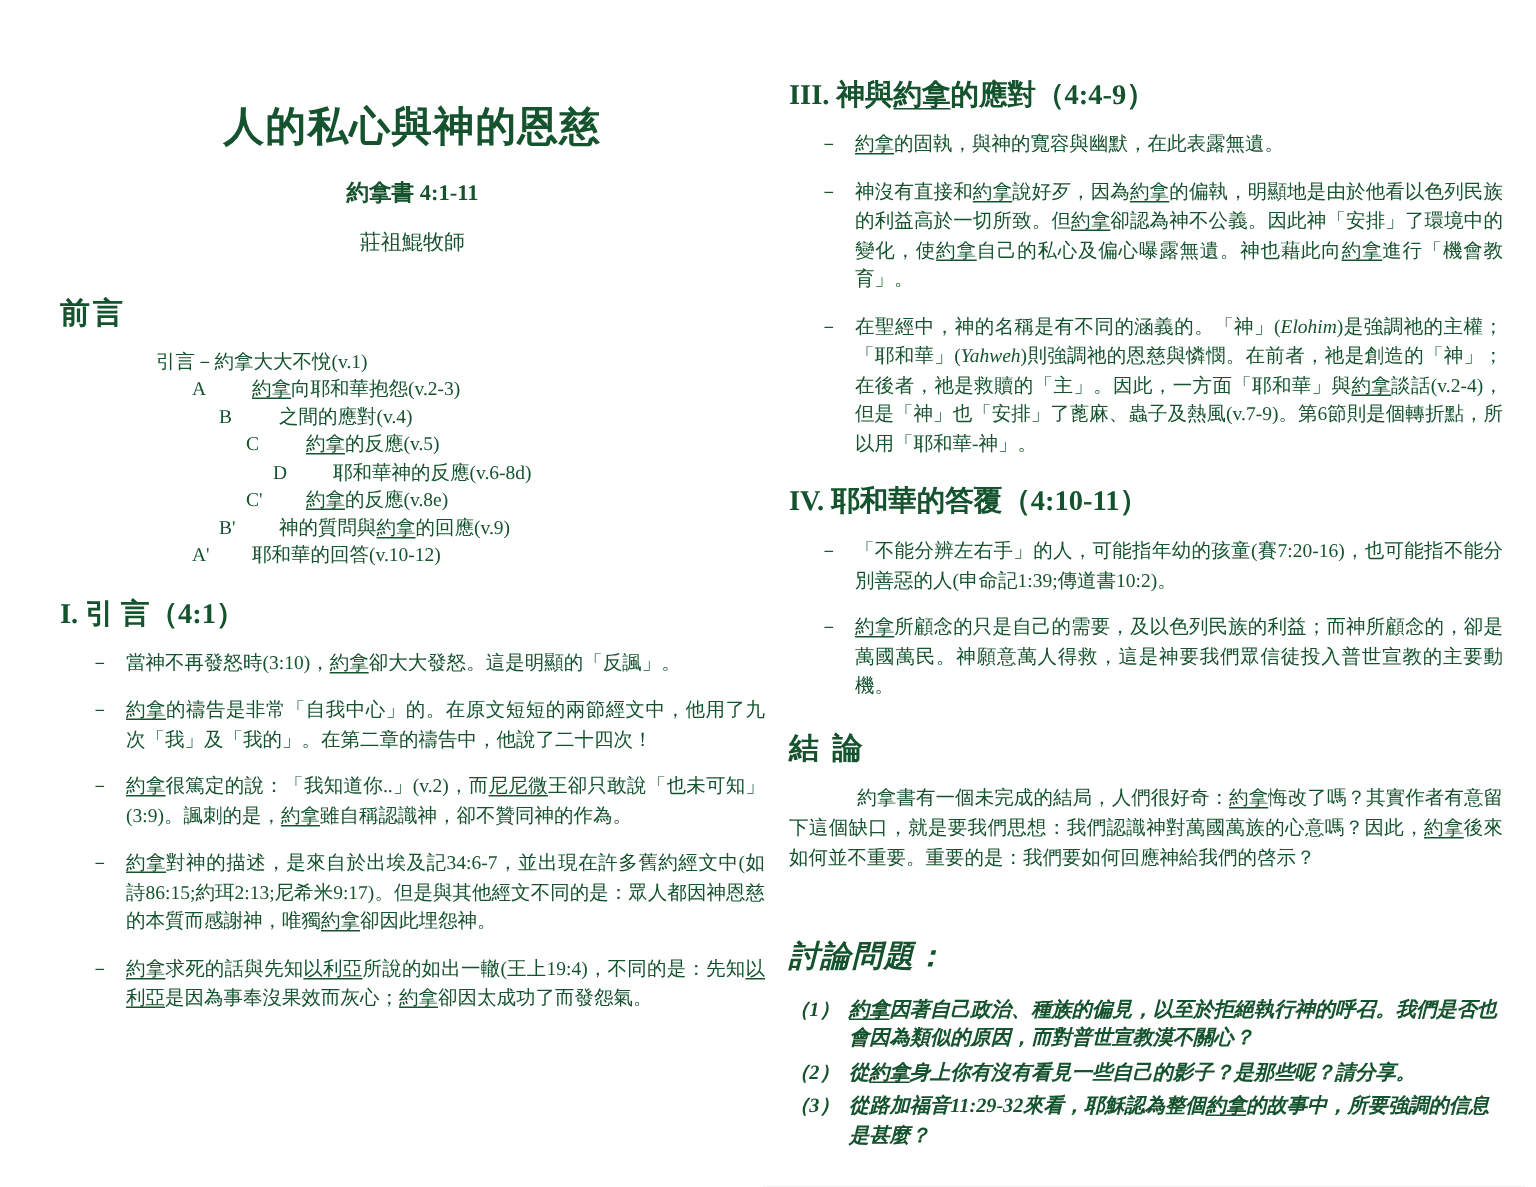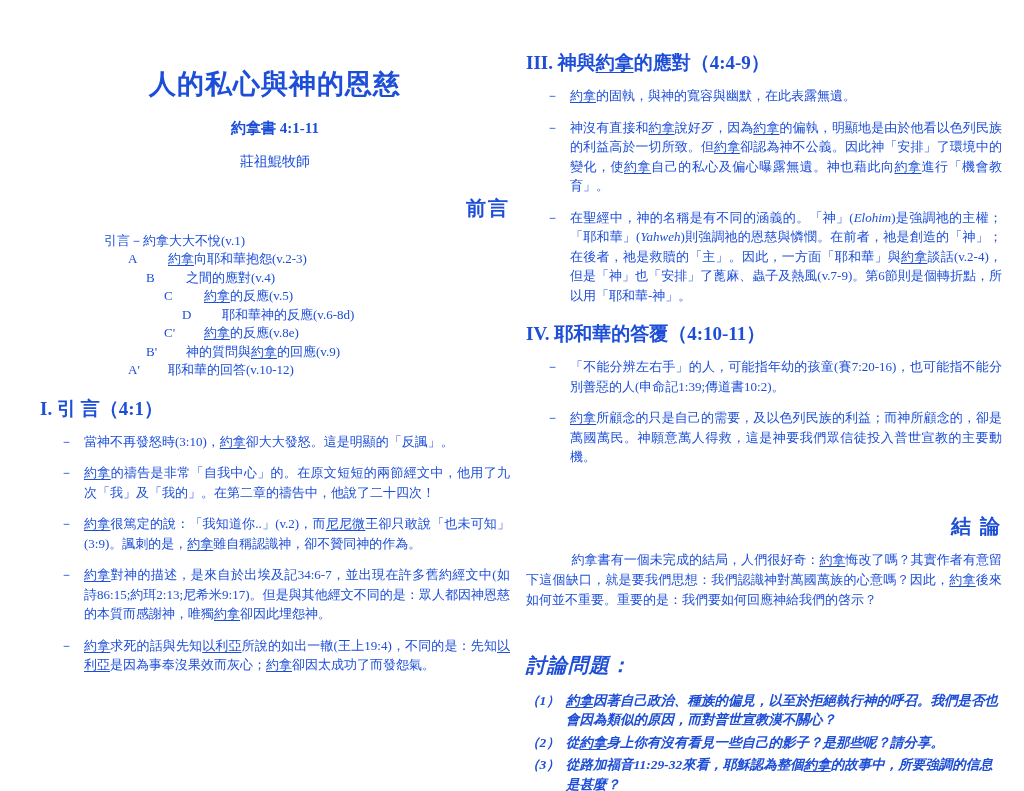--- a/index.html
+++ b/index.html
@@ -1,33 +1,33 @@
 <!DOCTYPE html>
 <html><head>
 <meta charset="utf-8">
 <style>
   html,body{margin:0;padding:0;background:#e8e8e8;}
   .page{
     position:relative;width:1024px;height:791px;margin:0 auto;
-    background:#ffffff;color:#1d4ed8;overflow:hidden;
+    background:#ffffff;color:#14532d;overflow:hidden;
     font-family:"Liberation Serif","DejaVu Serif",serif;
     text-decoration:underline;
   }
   .col{position:absolute;top:0;}
   .col-left{left:40px;width:470px;top:58px;}
   .col-right{left:526px;width:476px;top:50px;}
 
   .doc-title{
     text-align:center;font-size:27px;font-weight:bold;letter-spacing:1px;
     margin:8px 0 0 0;
   }
   .doc-subtitle{text-align:center;font-size:15px;font-weight:bold;margin-top:17px;}
   .doc-author{text-align:center;font-size:14px;margin-top:15px;}
 
-  .h-plain{font-size:20px;font-weight:bold;letter-spacing:2px;margin:24px 0 10px 0;text-align:right;}
+  .h-plain{font-size:20px;font-weight:bold;letter-spacing:2px;margin:24px 0 10px 0;}
   .h-roman{font-size:19px;font-weight:bold;margin:16px 0 10px 0;}
   .h-roman u{text-underline-offset:3px;}
 
   .para{
     font-size:13px;line-height:1.54;text-align:justify;margin:0 0 8px 0;
   }
   .indent2{text-indent:2em;}
   .indent35{text-indent:3.5em;}
 
   .outline{font-size:13px;line-height:1.42;margin:10px 0 14px 0;}
@@ -42,21 +42,21 @@
   .bullet{display:flex;font-size:13px;line-height:1.5;margin:0 0 12px 0;padding-left:20px;}
   .bullet .dash{flex:none;width:24px;}
   .bullet .btext{flex:1;text-align:justify;}
 
   u{text-decoration:underline;text-underline-offset:2px;}
 
   .disc-heading{font-size:20px;font-weight:bold;font-style:italic;letter-spacing:1px;margin:42px 0 12px 0;}
   .qrow{display:flex;font-size:13.5px;font-style:italic;font-weight:600;line-height:1.45;margin-bottom:3px;}
   .qrow .qnum{flex:none;width:40px;}
   .qrow .qtext{flex:1;}
-  .concl-heading{margin-top:46px;}
+  .concl-heading{margin-top:18px;}
 </style>
 </head>
 <body>
 
 <div class="page">
 
   <div class="col col-left">
     <h1 class="doc-title">人的私心與神的恩慈</h1>
     <div class="doc-subtitle">約拿書 4:1-11</div>
     <div class="doc-author">莊祖鯤牧師</div>

